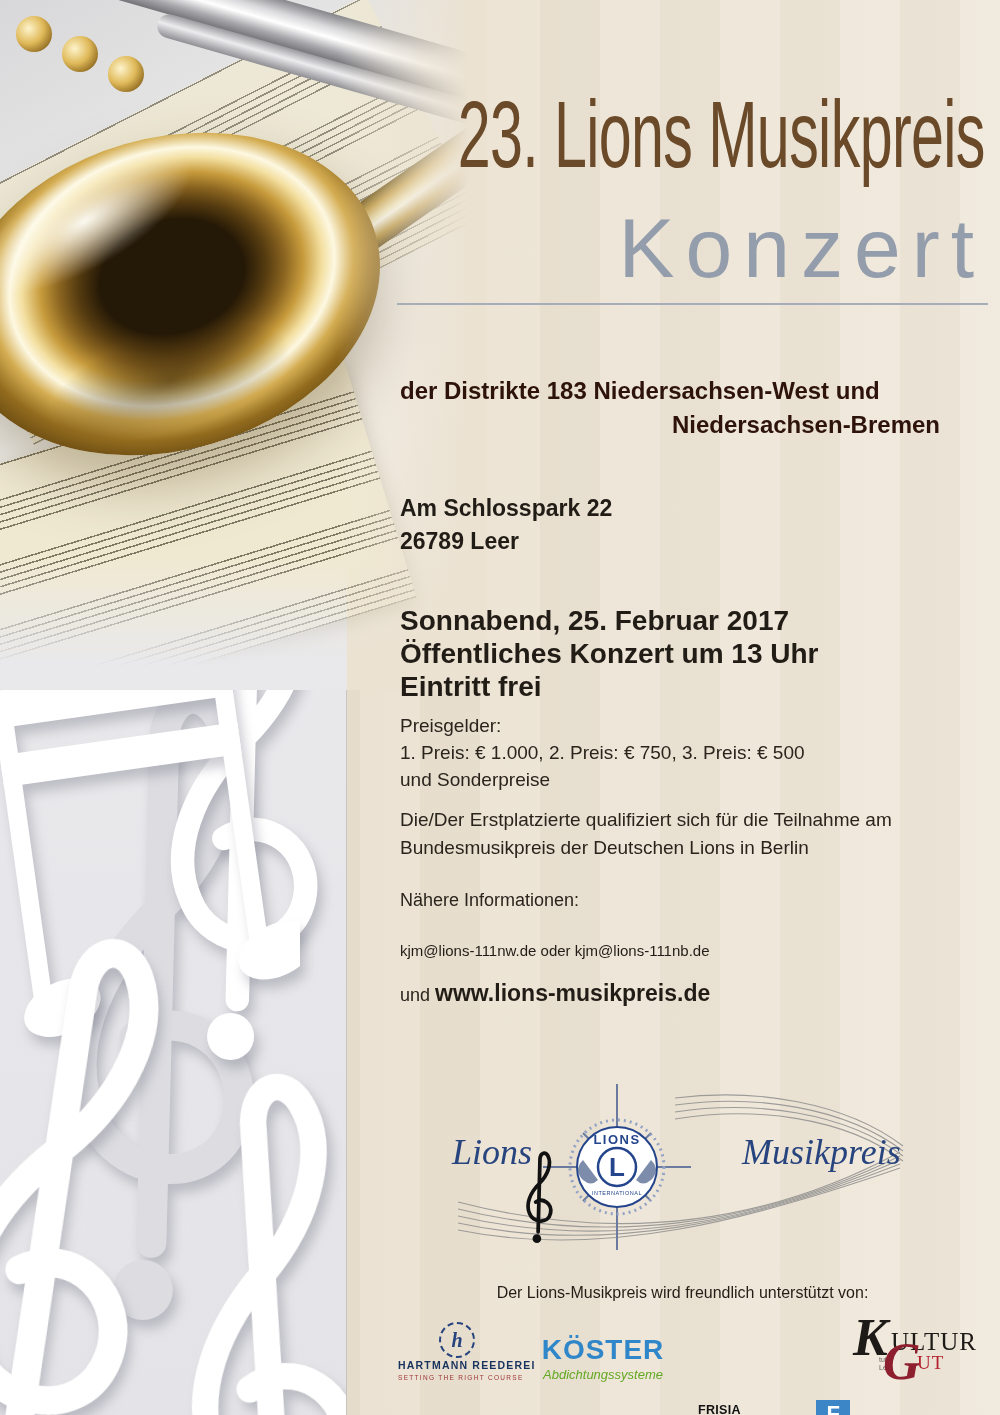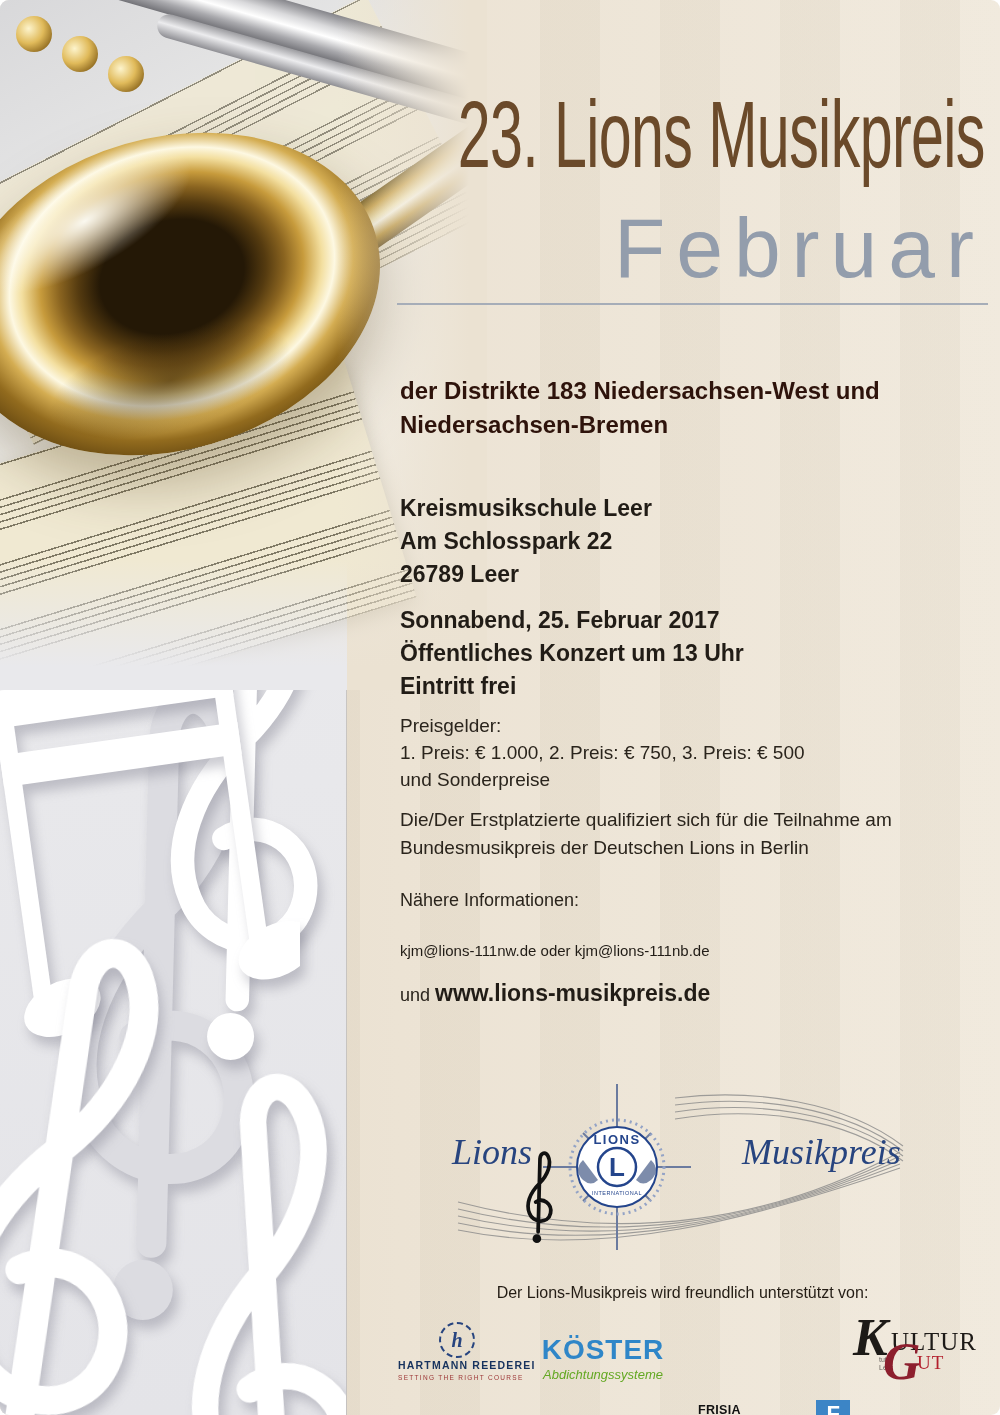--- a/index.html
+++ b/index.html
@@ -1,21 +1,21 @@
 <!DOCTYPE html>
 <html><head>
 <meta charset="utf-8">
 <style>
   *{margin:0;padding:0;box-sizing:border-box}
   html,body{width:1000px;background:#fff}
   body{font-family:"Liberation Sans",sans-serif;color:#221b12}
   .poster{position:relative;width:1000px;height:1415px;overflow:hidden;
     background:
       repeating-linear-gradient(90deg, rgba(255,255,255,.05) 0 60px, rgba(120,100,70,.04) 60px 120px),
-      linear-gradient(90deg,#e4d9c9 0%,#ebe2d2 40%,#f0e9dc 100%); border-radius: 9px;}
+      linear-gradient(90deg,#e4d9c9 0%,#ebe2d2 40%,#f0e9dc 100%);}
 
   
   .left-strip{position:absolute;left:0;top:0;width:347px;height:1415px;z-index:1;overflow:hidden;
     background:linear-gradient(180deg,#ededef 0%,#e8e8eb 55%,#e4e4e8 100%);
     border-right:1px solid rgba(140,132,118,.35)}
   .decor{position:absolute;filter:drop-shadow(5px 9px 6px rgba(110,110,125,.35))}
   .decor svg{width:100%;height:100%}
 
   
   .photo{position:absolute;left:0;top:0;width:487px;height:690px;z-index:2;overflow:hidden}
@@ -56,23 +56,23 @@
   
   .title{position:absolute;right:15px;top:88px;z-index:3;font-size:94px;line-height:1;color:#6b4a2a;
     white-space:nowrap;transform:scaleX(.63);transform-origin:100% 50%;letter-spacing:-1px}
   .subtitle{position:absolute;right:15px;top:206px;z-index:3;font-size:84px;line-height:1;color:#939dac;
     white-space:nowrap;letter-spacing:11px}
   .rule{position:absolute;left:397px;top:303px;width:591px;height:2px;z-index:3;background:#a6adb8}
 
   
   .tblock{position:absolute;left:400px;z-index:3}
   .districts{top:374px;width:540px;font-weight:bold;font-size:24px;line-height:34px;color:#2e130b;white-space:nowrap}
-  .districts .r{white-space:normal}
+  .districts .r{text-align:right;white-space:normal}
   .venue{top:492px;font-weight:bold;font-size:23px;line-height:33px;color:#211c16}
-  .event{top:604px;font-weight:bold;font-size:23px;line-height:33px;color:#211c16}
+  .event{top:604px;font-weight:bold;font-size:28px;line-height:33px;color:#211c16}
   .prizes{top:712px;font-size:19px;line-height:27px;color:#2a241c}
   .qual{top:806px;font-size:19px;line-height:28px;color:#2a241c}
   .info-h{top:890px;font-size:18px;color:#2a241c}
   .emails{top:942px;font-size:15px;font-weight:normal;color:#211c16}
   .site{top:980px;font-size:18px;color:#2a241c}
   .site b{font-size:23px;color:#211c16}
 
   
   .logo-svg{position:absolute;left:425px;top:1080px;width:560px;height:200px;z-index:3}
   .logo-word{position:absolute;z-index:4;font-family:"Liberation Serif",serif;font-style:italic;
@@ -166,30 +166,29 @@
     <div class="ph-sheet ph-sheet-bottom"></div>
     <div class="ph-tube ph-silver3"></div>
     <div class="ph-tube ph-gold"></div>
     <div class="ph-bell"></div>
     <div class="ph-fade-r"></div>
     <div class="ph-fade-b-left"></div>
     <div class="ph-fade-b-right"></div>
   </div>
 
   <div class="title">23. Lions Musikpreis</div>
-  <div class="subtitle">Februar</div>
+  <div class="subtitle">Konzert</div>
   <div class="rule"></div>
 
   <div class="tblock districts">
     <div>der Distrikte 183 Niedersachsen-West und</div>
     <div class="r">Niedersachsen-Bremen</div>
   </div>
 
   <div class="tblock venue">
-    <div>Kreismusikschule Leer</div>
     <div>Am Schlosspark 22</div>
     <div>26789 Leer</div>
   </div>
 
   <div class="tblock event">
     <div>Sonnabend, 25. Februar 2017</div>
     <div>Öffentliches Konzert um 13 Uhr</div>
     <div>Eintritt frei</div>
   </div>
 

